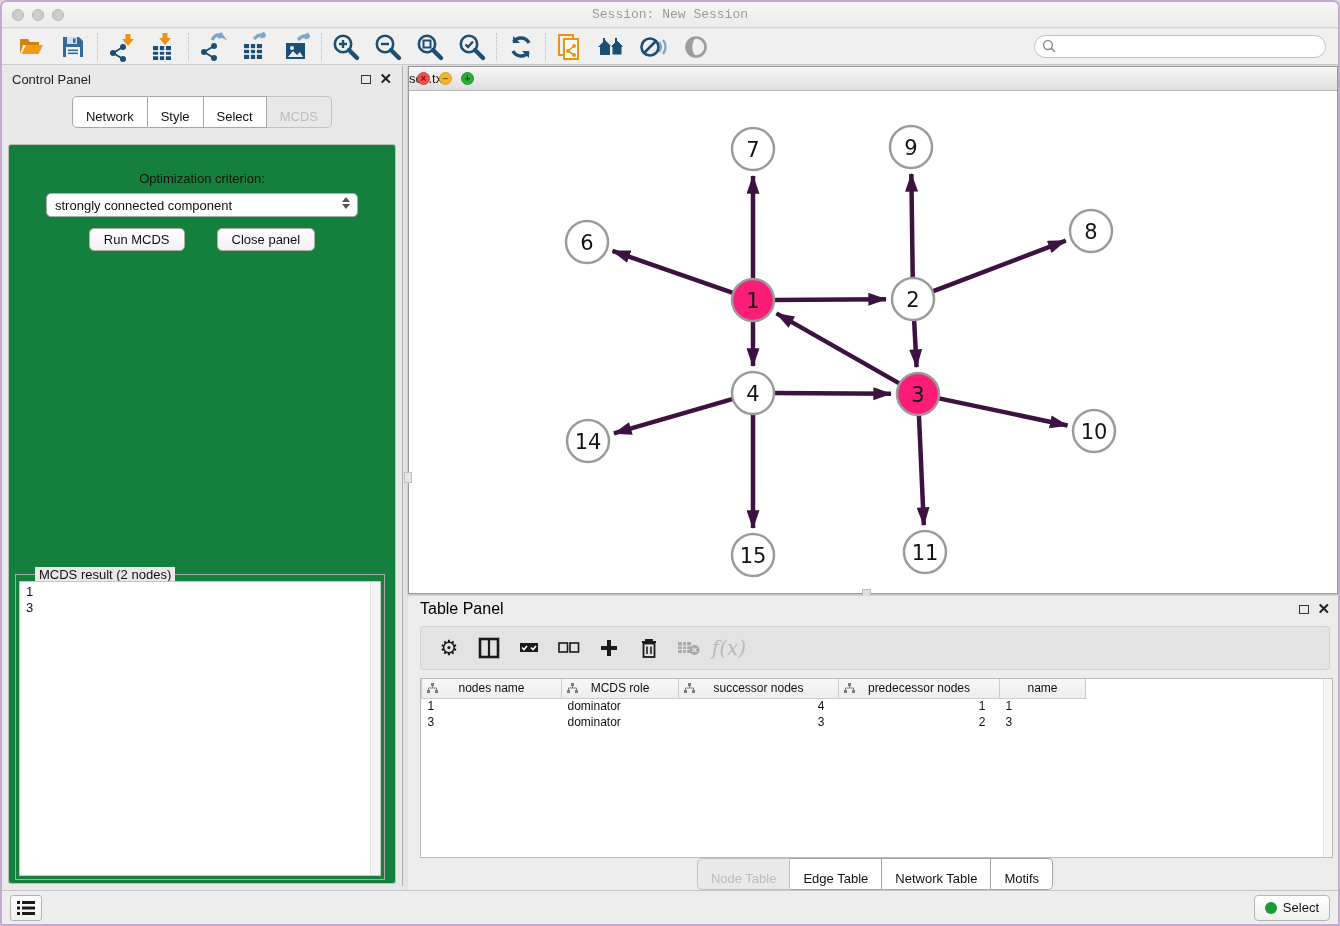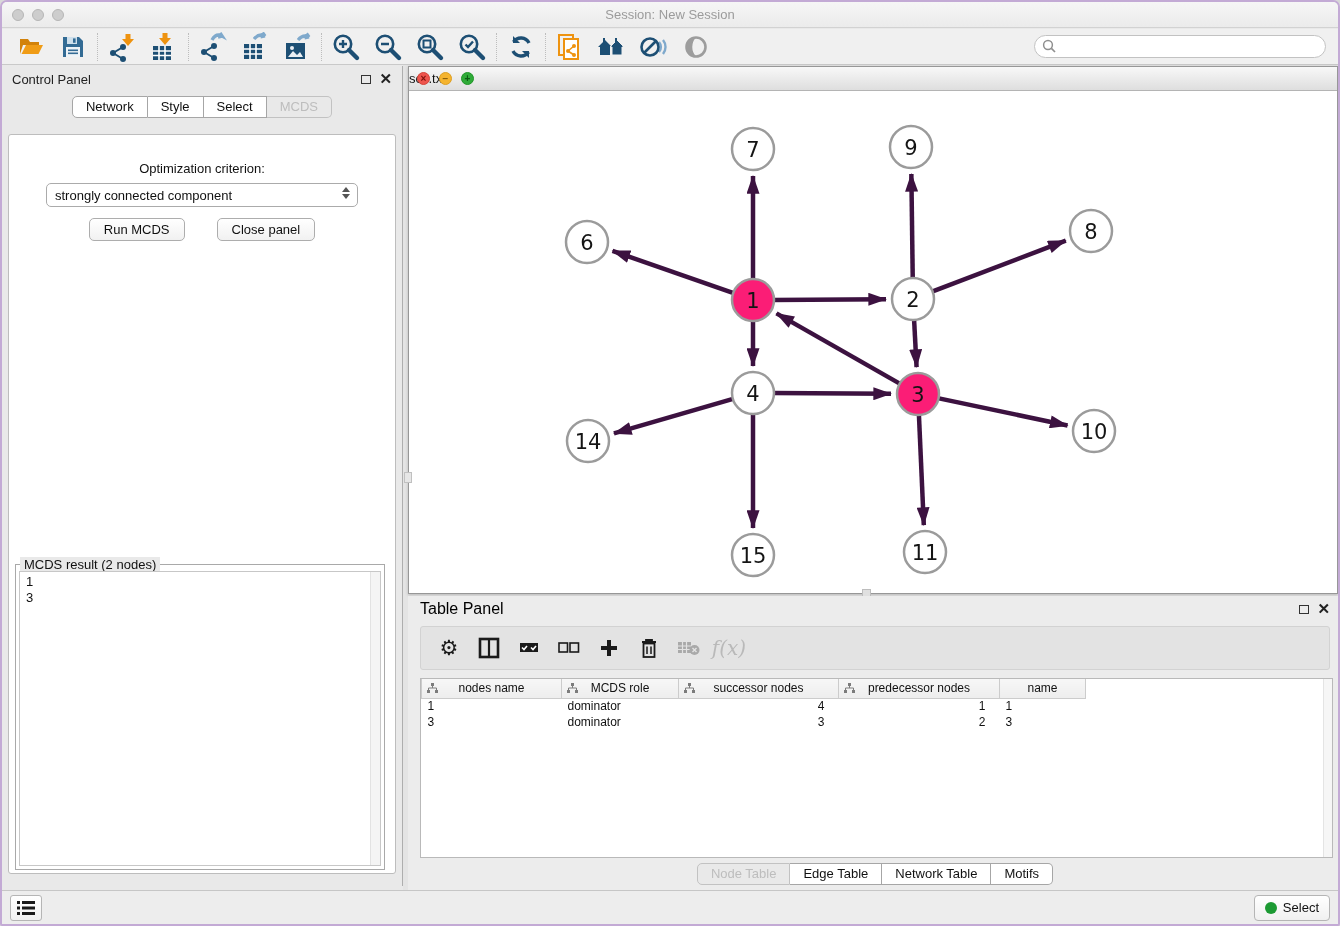--- a/index.html
+++ b/index.html
@@ -9,21 +9,21 @@
     background:#e9e9e9; border:2px solid #c3aad5; border-radius:7px 7px 2px 2px;
   }
   
   .titlebar {
     position:absolute; left:0; top:0; width:100%; height:26px;
     background:linear-gradient(#f6f6f6,#ebebeb); border-bottom:1px solid #d2d2d2;
     display:flex; align-items:center;
   }
   .traffic { display:flex; gap:8px; margin-left:10px; }
   .traffic .dot { width:12px; height:12px; border-radius:50%; background:#cdcdcd; border:1px solid #b6b6b6; }
-  .win-title { position:absolute; left:0; right:0; text-align:center; color:#9b9b9b; font-size:13px; }
+  .win-title { position:absolute; left:0; right:0; text-align:center; color:#9b9b9b; font-size:13px;font-family:Liberation Mono, monospace; }
   
   .toolbar {
     position:absolute; left:0; top:27px; width:100%; height:36px;
     background:#f0f0f0; border-bottom:1px solid #c9c9c9;
     display:flex; align-items:center; padding:0 8px;
   }
   .tb-btn { width:42px; height:32px; display:flex; align-items:center; justify-content:center; cursor:pointer; }
   .tb-sep { width:1px; height:28px; border-left:1px dotted #bdbdbd; margin:0 3px; }
   .search-wrap { margin-left:auto; margin-right:4px; position:relative; }
   .search-input {
@@ -36,47 +36,47 @@
     position:absolute; left:0; top:64px; width:401px; height:820px;
     background:#e9e9e9; border-right:1px solid #aeaeae;
   }
   .panel-head { height:26px; display:flex; align-items:center; padding:0 10px; }
   .panel-head .ph-title { font-size:13px; color:#222; }
   .ph-btns { margin-left:auto; display:flex; gap:8px; align-items:center; }
   .float-box { width:10px; height:9px; border:1.5px solid #333; display:inline-block; }
   .close-x { font-size:15px; font-weight:bold; color:#222; line-height:10px; }
   .seg-row { display:flex; justify-content:center; margin-top:4px; position:relative; z-index:2; }
   .seg { background:#fff; border:1px solid #a6a6a6; border-left:none; font-size:13px; color:#111;
-         padding:2px 13px 3px; cursor:pointer; white-space:nowrap; }
+         padding:12px 13px 3px; cursor:pointer; white-space:nowrap; }
   .seg:first-child { border-left:1px solid #a6a6a6; border-radius:5px 0 0 5px; }
   .seg:last-child { border-radius:0 5px 5px 0; }
   .seg.active { background:#e9e9e9; color:#bdbdbd; border-color:#c2c2c2; }
   .cp-content {
     position:absolute; left:6px; right:6px; top:16px; bottom:6px;
-    border:1px solid #bdbdbd; border-radius:3px; background:#ffffff; z-index:1;
+    border:1px solid #bdbdbd; border-radius:3px; background:#15803d; z-index:1;
   }
   .opt-label { text-align:center; margin-top:26px; font-size:13px; color:#111; }
   .select-box {
     margin:7px auto 6px; width:312px; height:24px; background:#fff;
     border:1px solid #ababab; border-radius:5px; display:flex; align-items:center;
     font-size:13px; color:#111; padding:0 8px; position:relative; cursor:pointer;
   }
   .select-arrows { position:absolute; right:7px; top:3px; display:flex; flex-direction:column; gap:2px; }
   .select-arrows i { display:block; width:0; height:0; border-left:4px solid transparent; border-right:4px solid transparent; }
   .arr-up { border-bottom:5px solid #555; }
   .arr-dn { border-top:5px solid #555; }
   .btn-row { display:flex; justify-content:center; gap:32px; margin-top:11px; }
   .aq-btn { background:linear-gradient(#ffffff,#f1f1f1); border:1px solid #adadad; border-radius:5px;
             font-size:13px; color:#111; padding:3px 14px; cursor:pointer; font-family:inherit; }
   .result-group {
     position:absolute; left:6px; right:10px; top:429px; bottom:3px;
     border:1px solid #a9a9a9;
   }
   .result-legend {
-    position:absolute; top:-8px; left:4px; background:#e9e9e9; padding:0 4px;
+    position:absolute; top:-8px; left:19px; background:#e9e9e9; padding:0 4px;
     font-size:13px; color:#111;
   }
   .result-area {
     position:absolute; left:3px; right:3px; top:6px; bottom:3px; background:#fff;
     border:1px solid #c7c7c7; font-size:13px; color:#111; padding:2px 6px; line-height:16px;
     font-family:"Liberation Sans", sans-serif;
   }
   .result-scroll { position:absolute; right:0; top:0; bottom:0; width:10px; background:#f4f4f4; border-left:1px solid #e2e2e2; }
   
   .desktop { position:absolute; left:401px; top:63px; right:0; bottom:34px; background:#e4e4e4; }

